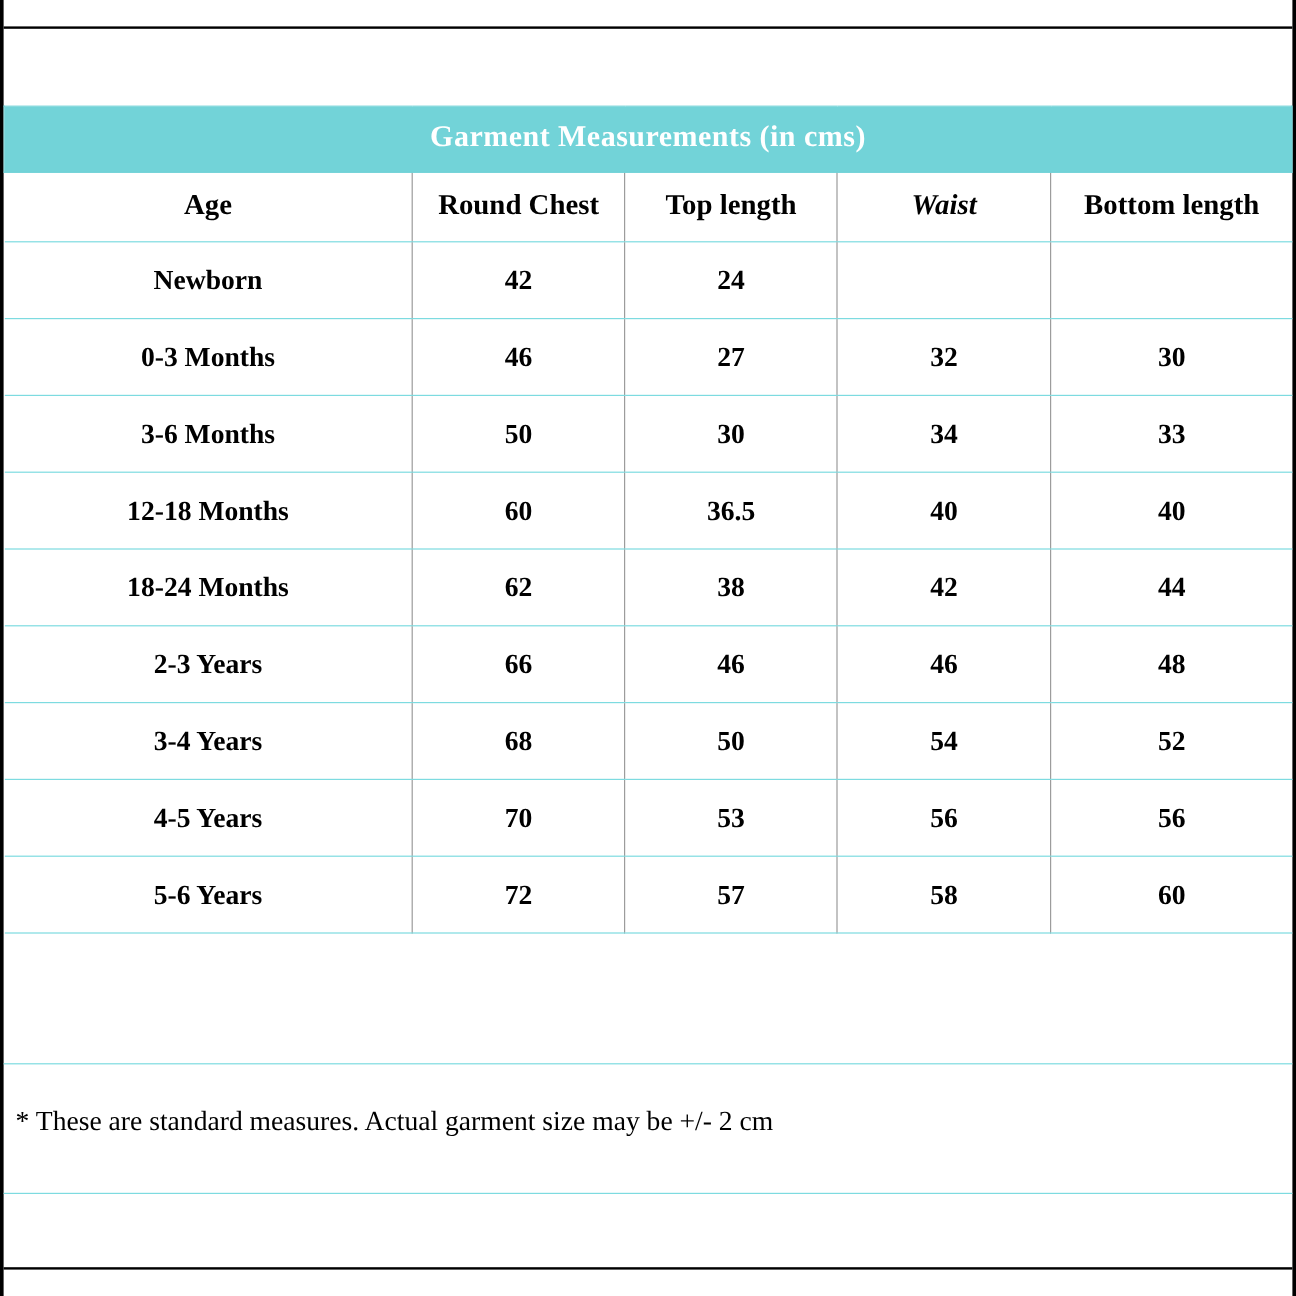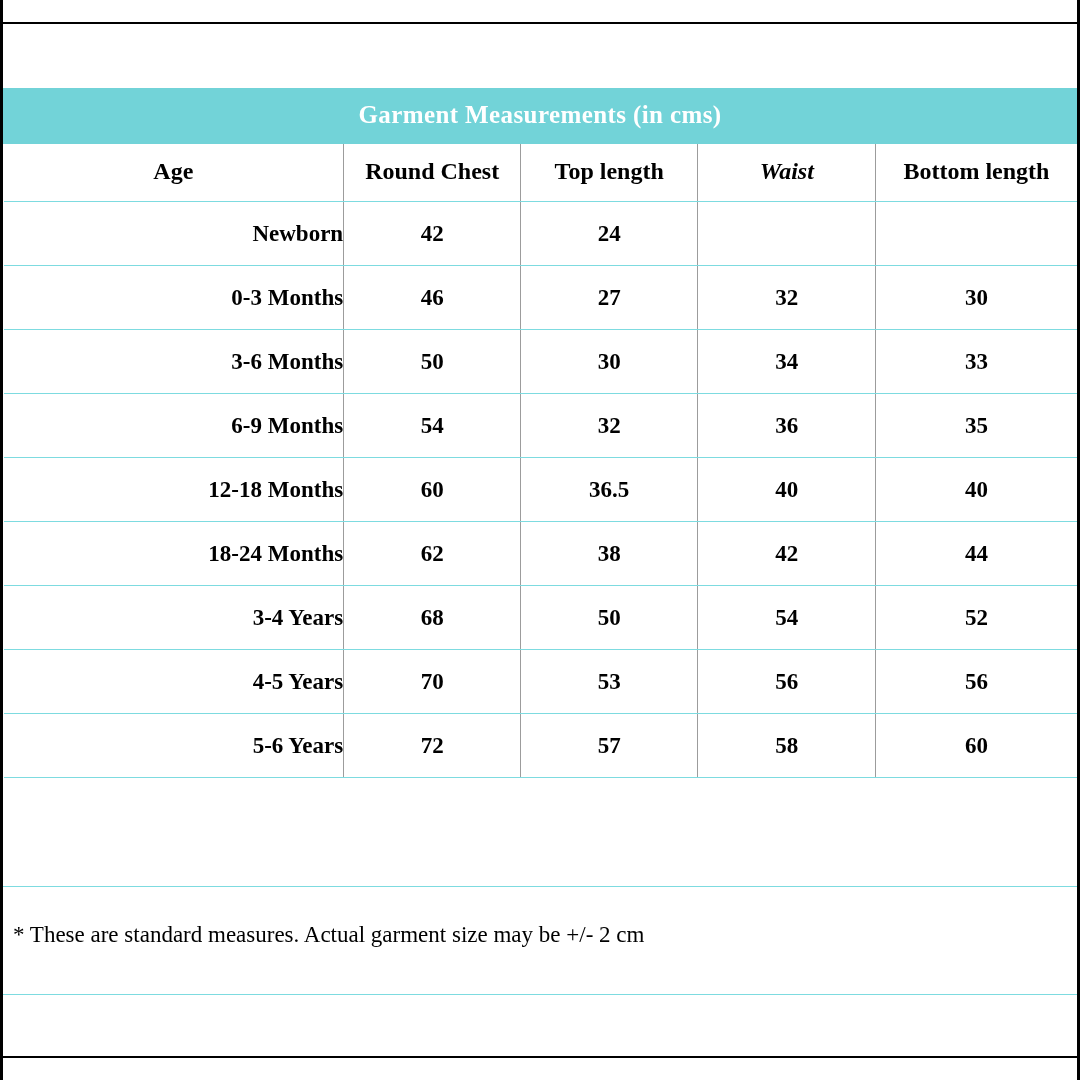--- a/index.html
+++ b/index.html
@@ -73,21 +73,20 @@
     border-top: 1px solid #72d3d8;
   }
   tr.data-row td {
     font-size: 23px;
     font-weight: bold;
     height: 63px;
     padding: 0;
   }
   tr.data-row td.age-cell {
     font-size: 23px;
-    text-align: right;
   }
   
   col.c0 { width: 31.7%; }
   col.c1 { width: 16.5%; }
   col.c2 { width: 16.5%; }
   col.c3 { width: 16.6%; }
   col.c4 { width: 18.7%; }
 
   tr.data-row td:nth-child(1),
   tr.header-row th:nth-child(1) {
@@ -172,41 +171,41 @@
           <td>30</td>
         </tr>
         <tr class="data-row">
           <td class="age-cell">3-6 Months</td>
           <td>50</td>
           <td>30</td>
           <td>34</td>
           <td>33</td>
         </tr>
         <tr class="data-row">
-          <td class="age-cell">6-9 Months</td>
-          <td>54</td>
-          <td>32</td>
-          <td>36</td>
-          <td>35</td>
-        </tr>
-        <tr class="data-row">
           <td class="age-cell">12-18 Months</td>
           <td>60</td>
           <td>36.5</td>
           <td>40</td>
           <td>40</td>
         </tr>
         <tr class="data-row">
           <td class="age-cell">18-24 Months</td>
           <td>62</td>
           <td>38</td>
           <td>42</td>
           <td>44</td>
         </tr>
         <tr class="data-row">
+          <td class="age-cell">2-3 Years</td>
+          <td>66</td>
+          <td>46</td>
+          <td>46</td>
+          <td>48</td>
+        </tr>
+        <tr class="data-row">
           <td class="age-cell">3-4 Years</td>
           <td>68</td>
           <td>50</td>
           <td>54</td>
           <td>52</td>
         </tr>
         <tr class="data-row">
           <td class="age-cell">4-5 Years</td>
           <td>70</td>
           <td>53</td>

